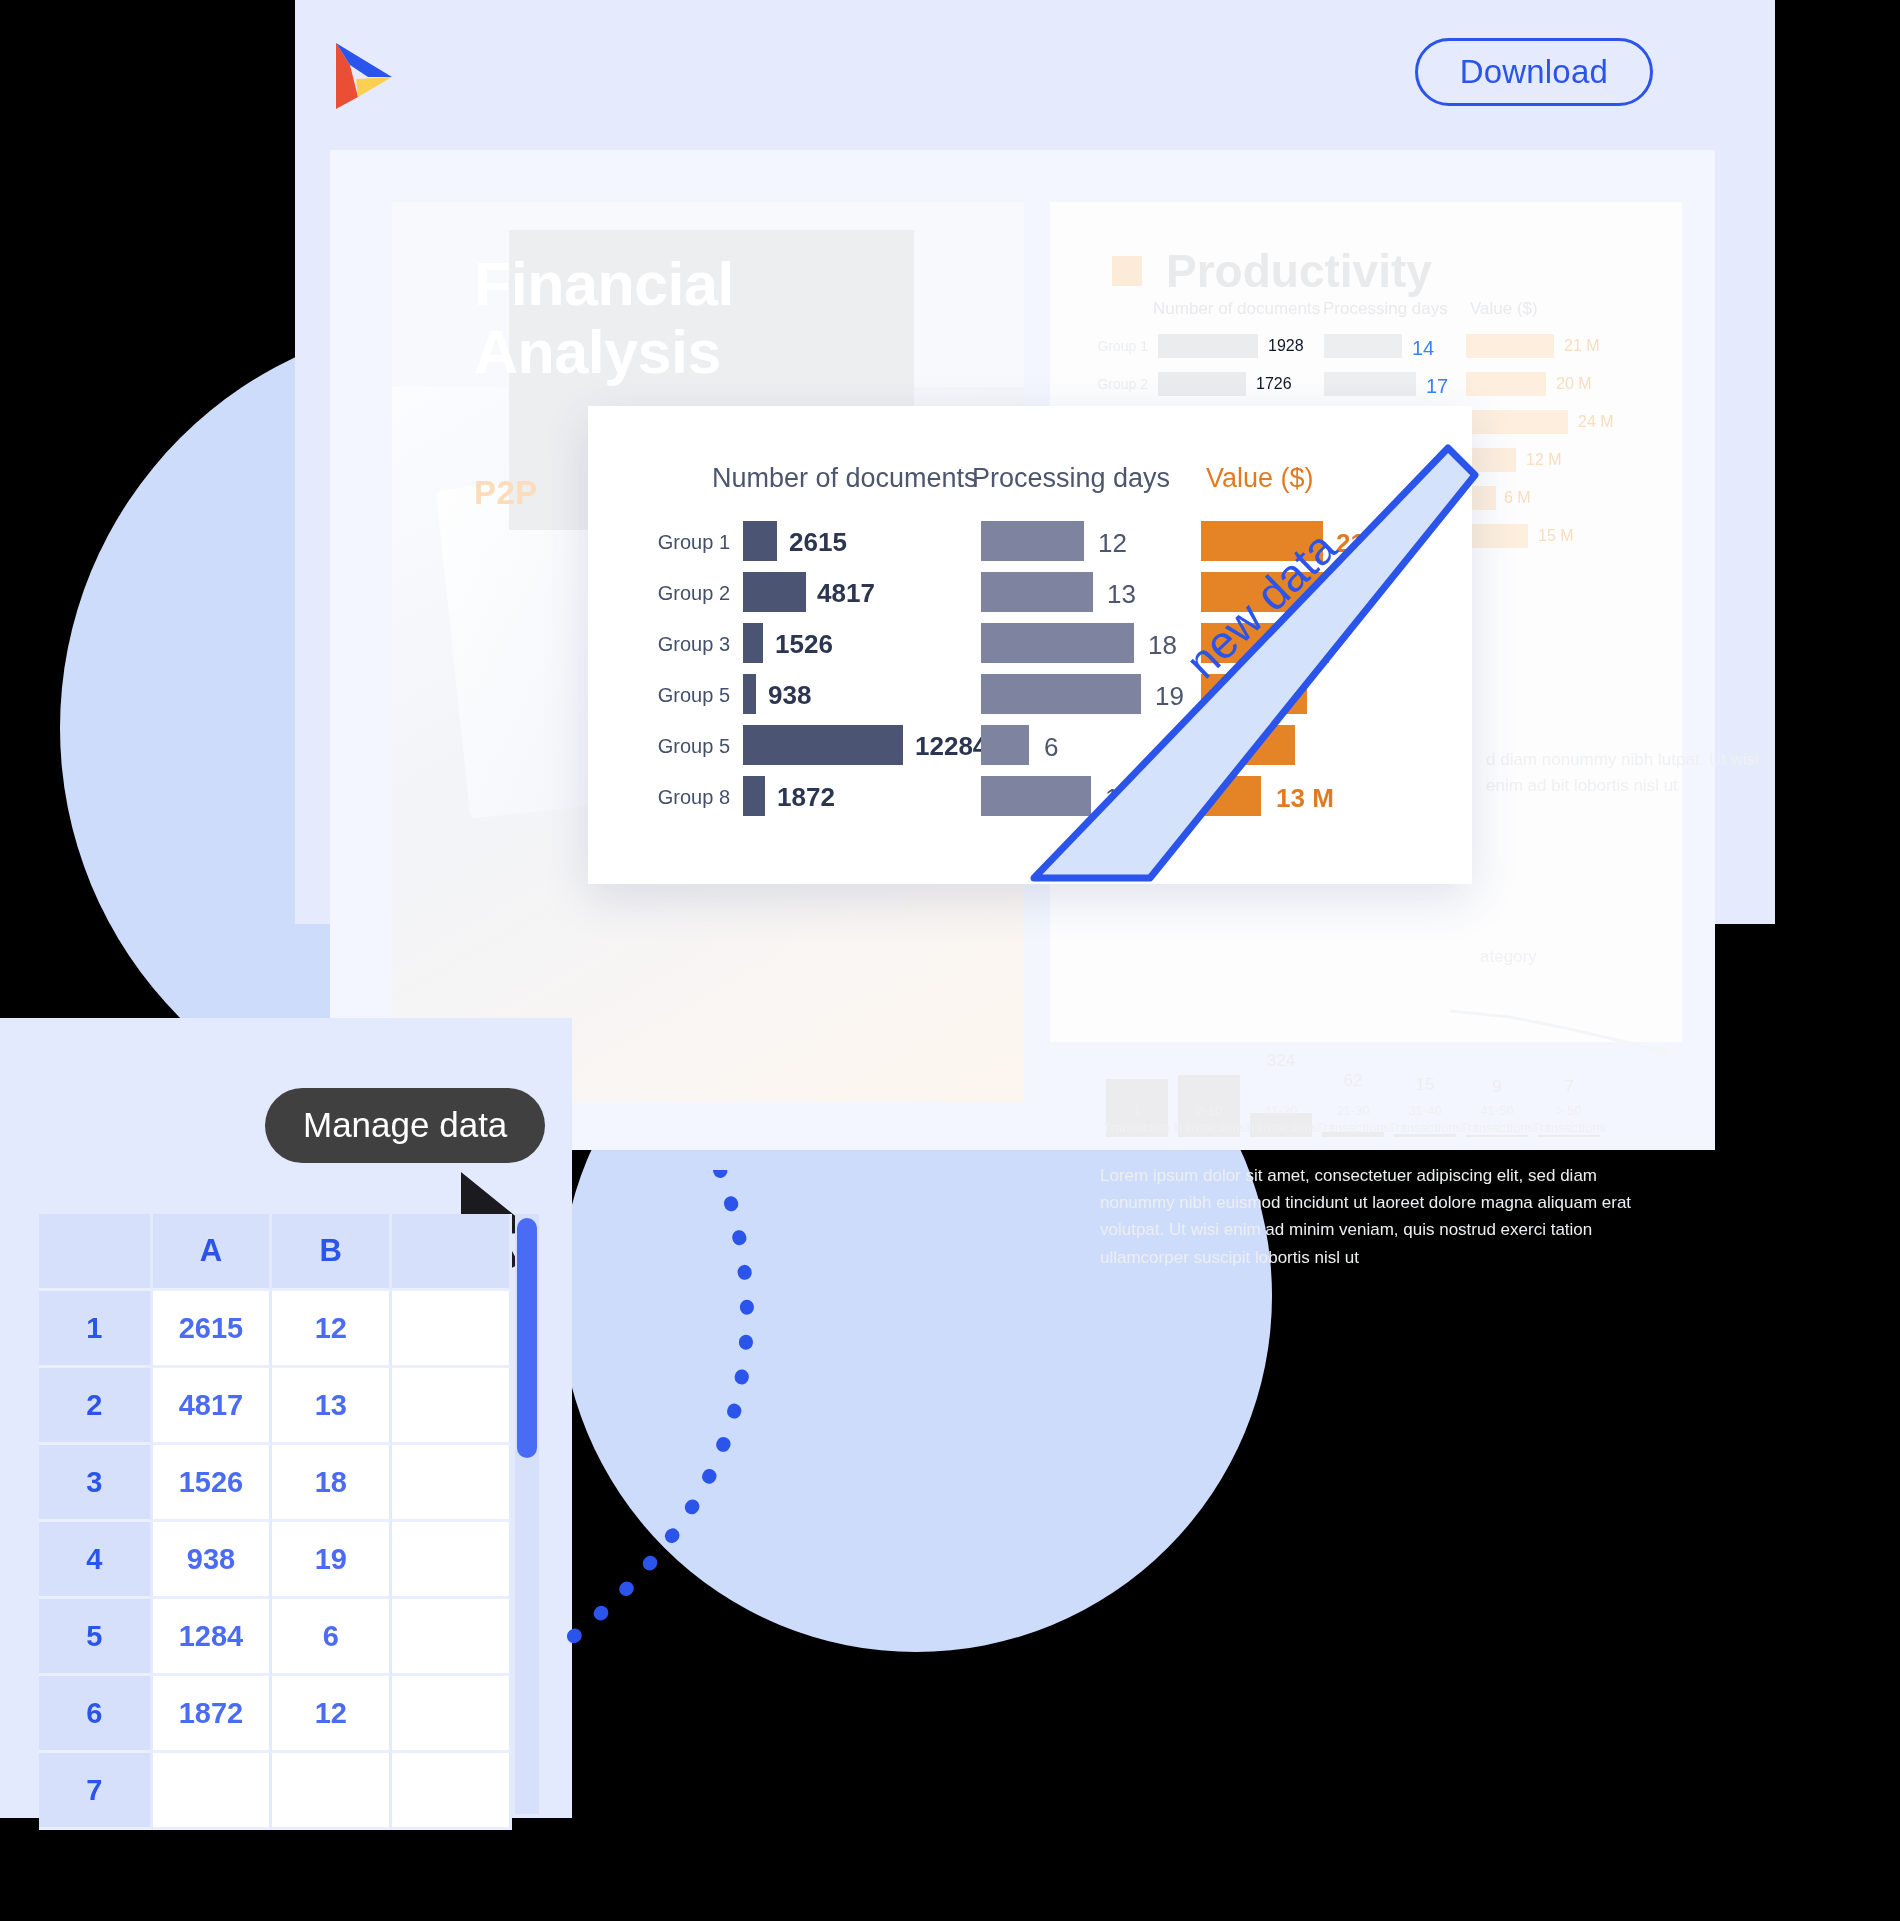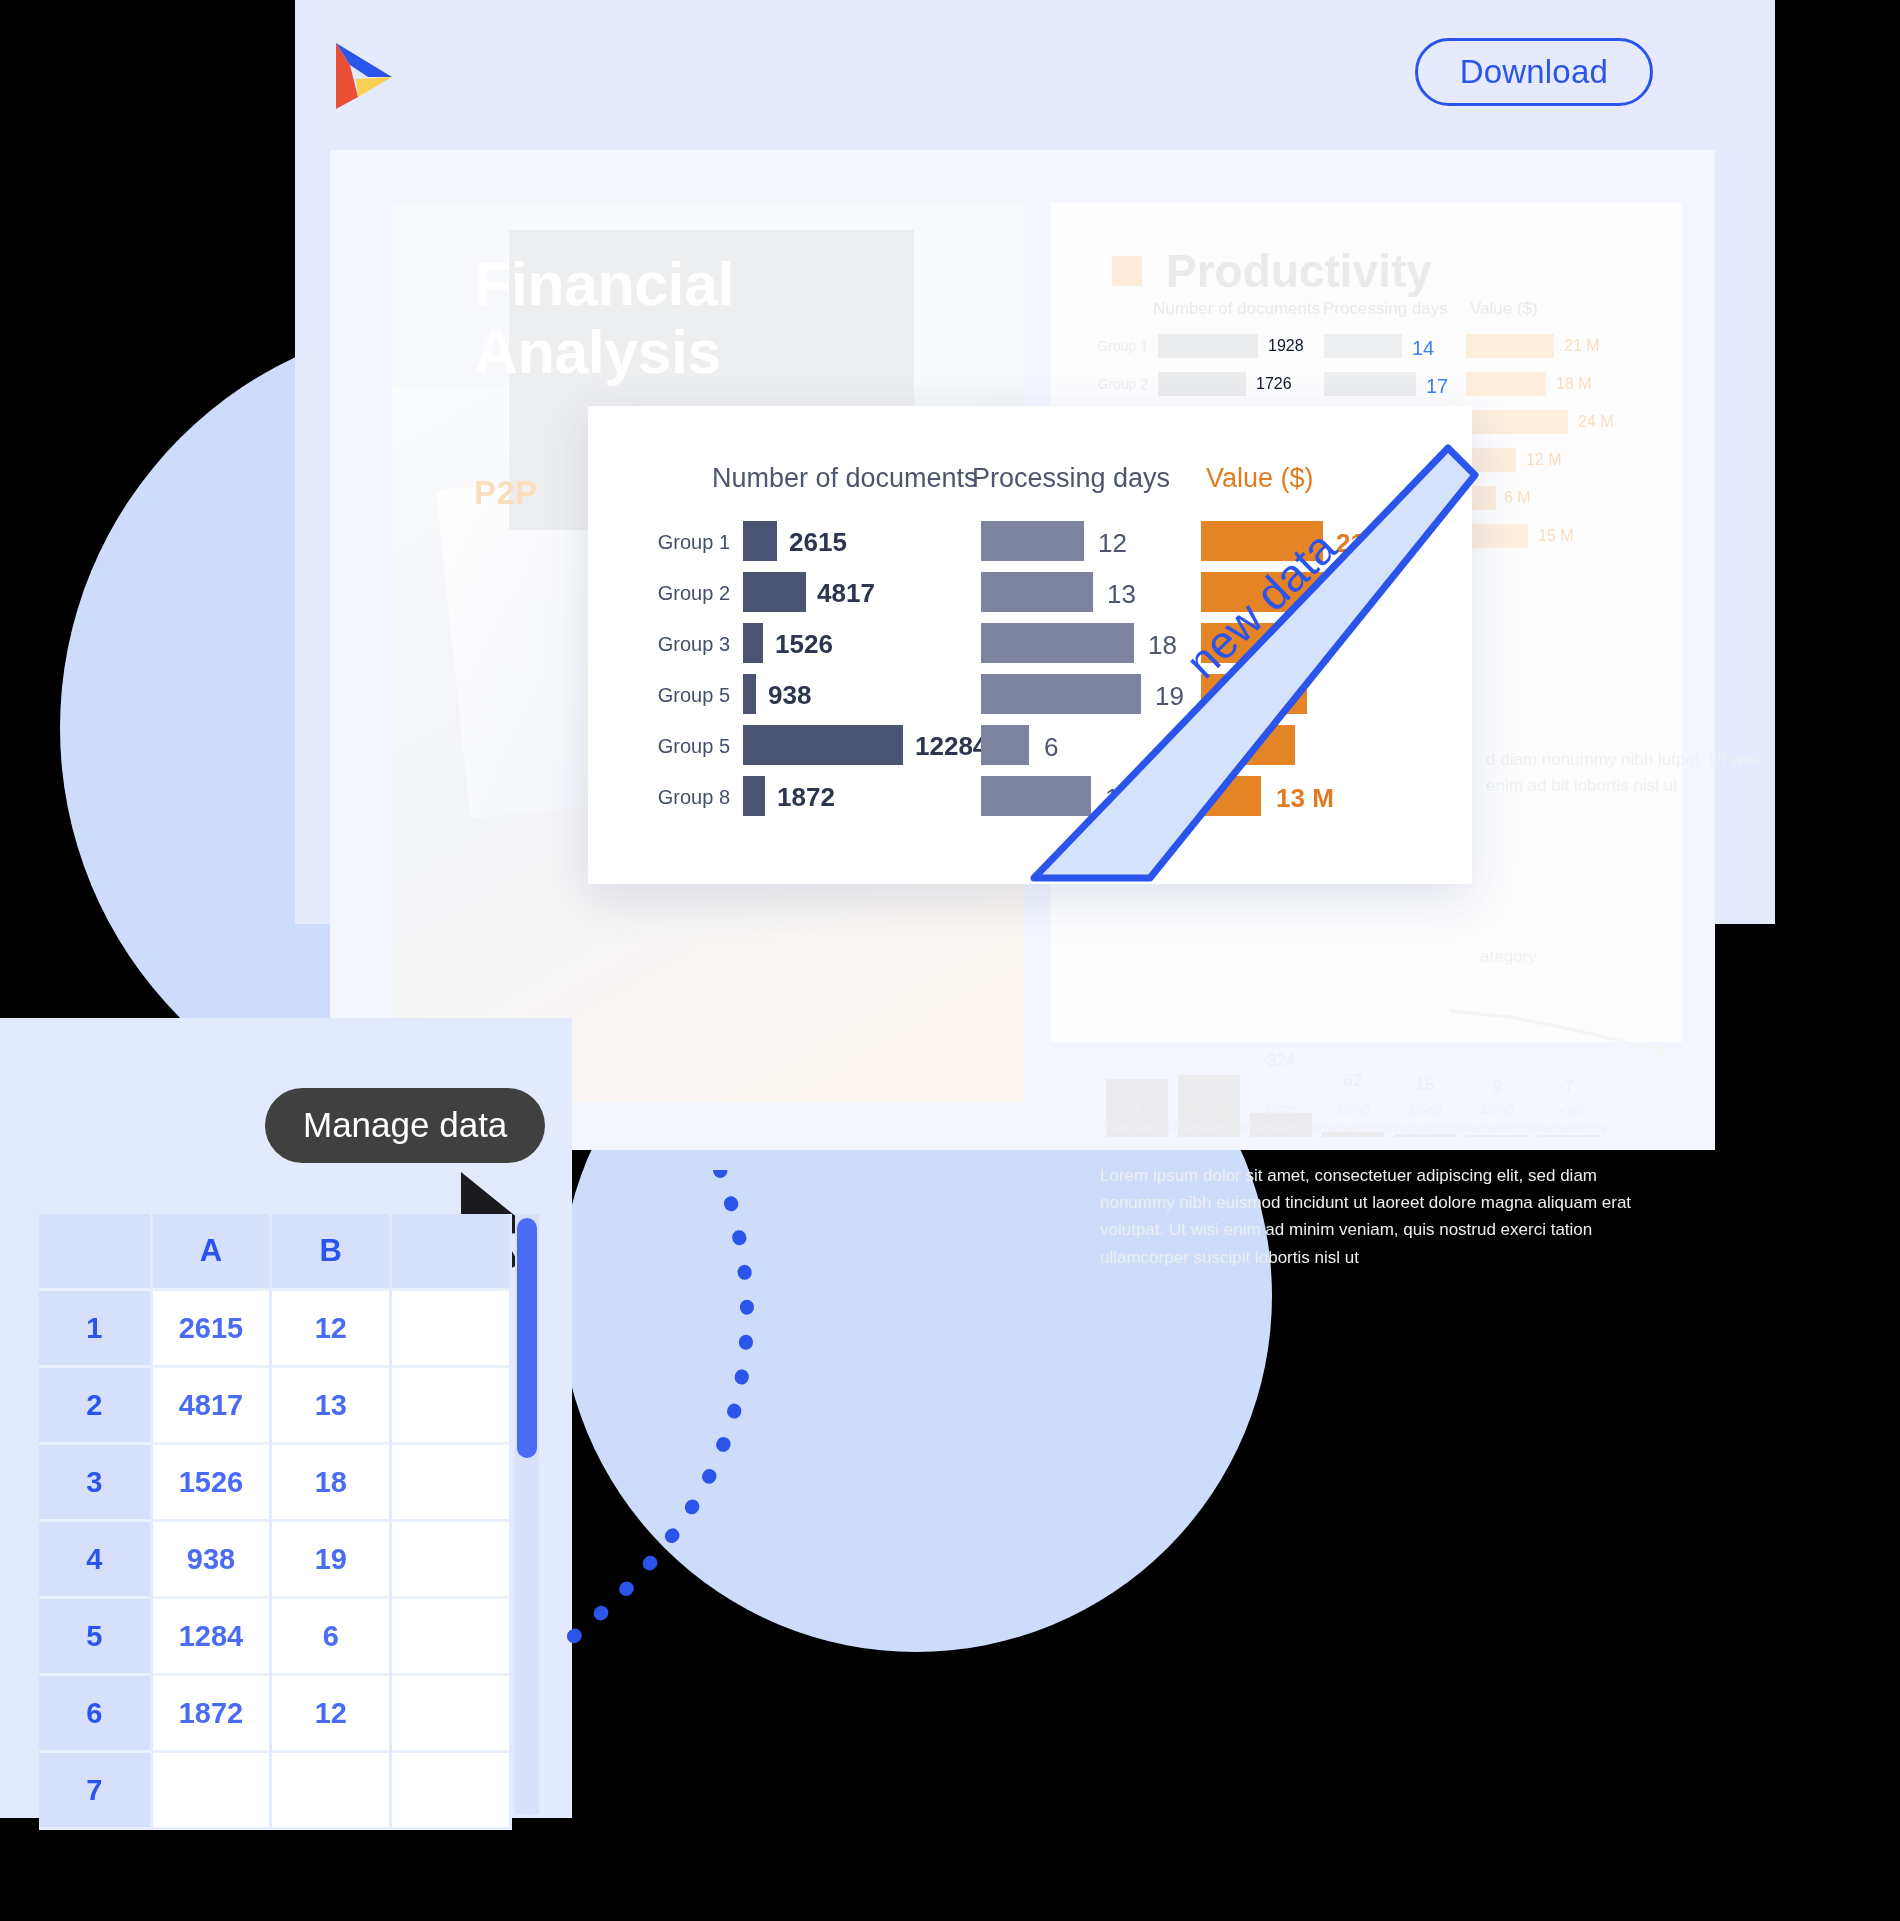--- a/index.html
+++ b/index.html
@@ -205,21 +205,21 @@
         <span class="b3" style="width:88px"></span>
           <span class="v3" style="left:468px">21 M</span>
       </div>
       <div class="bg-row" style="top:168px">
         <span class="glabel">Group 2</span>
         <span class="b1" style="width:88px"></span>
           <span class="v1" style="left:160px">1726</span>
         <span class="b2" style="width:92px"></span>
           <span class="v2" style="left:330px">17</span>
         <span class="b3" style="width:80px"></span>
-          <span class="v3" style="left:460px">18 M</span>
+          <span class="v3" style="left:460px">20 M</span>
       </div>
       <div class="bg-row" style="top:206px">
         <span class="b3" style="width:102px"></span>
           <span class="v3" style="left:482px">24 M</span>
       </div>
       <div class="bg-row" style="top:244px">
         <span class="b3" style="width:50px"></span>
           <span class="v3" style="left:430px">12 M</span>
       </div>
       <div class="bg-row" style="top:282px">

